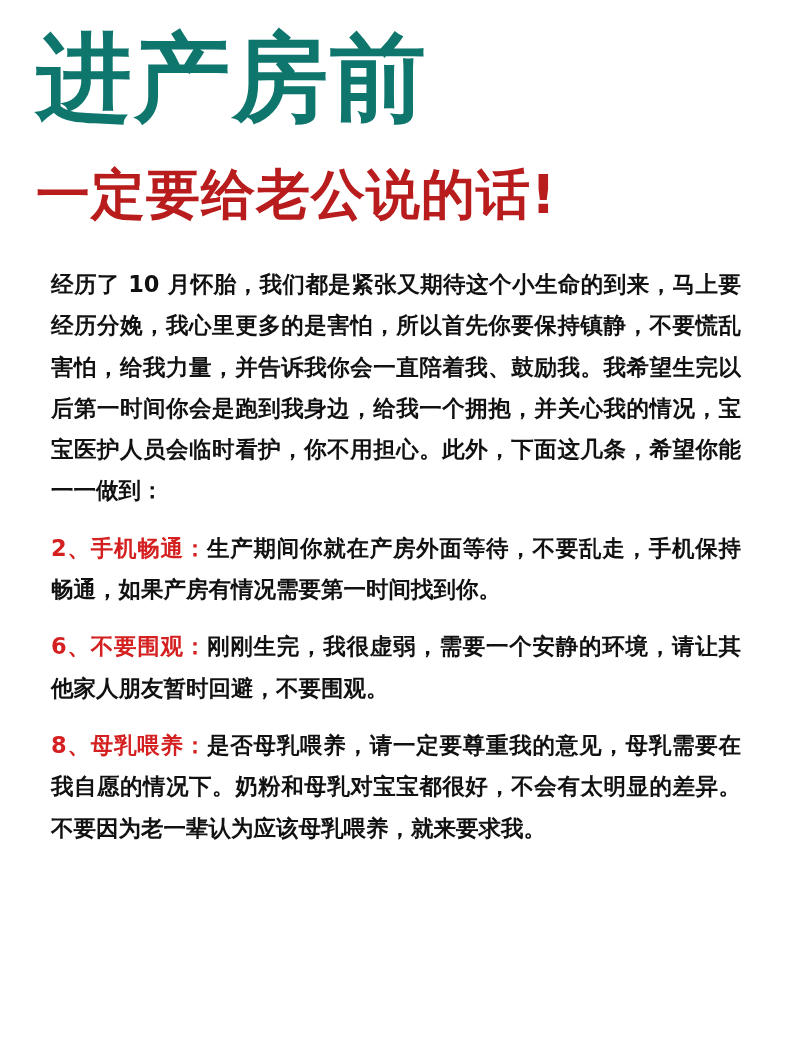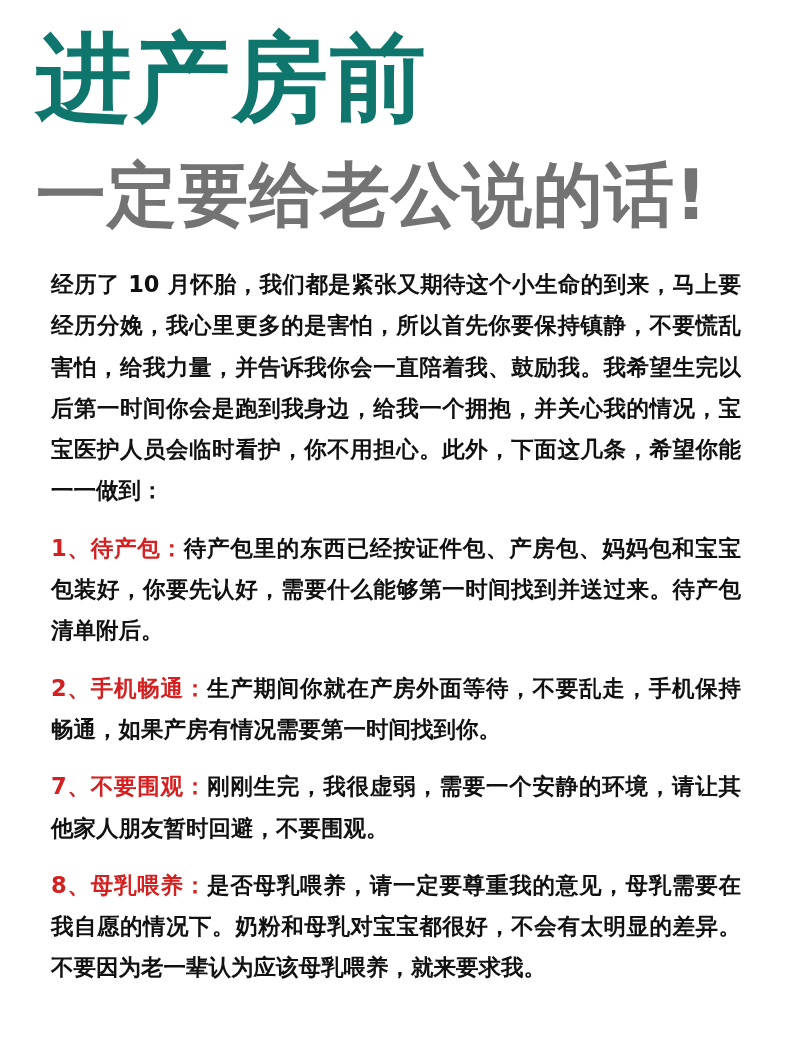--- a/index.html
+++ b/index.html
@@ -1,40 +1,37 @@
 <!DOCTYPE html>
 <html><head>
 <meta charset="utf-8">
 <style>
   html, body { margin: 0; padding: 0; background: #ffffff; }
   body { width: 790px; height: 1054px; overflow: hidden; position: relative;
          font-family: "DejaVu Sans", "Liberation Sans", sans-serif; }
   .title { position: absolute; left: 36px; top: 18px; font-size: 96px; font-weight: bold;
            color: #0f766e; letter-spacing: 2px; line-height: 120px; white-space: nowrap; }
-  .subtitle { position: absolute; left: 36px; top: 150px; font-size: 70px; font-weight: bold;
-              color: #737373; line-height: 90px; white-space: nowrap; letter-spacing: 1px; }
+  .subtitle { position: absolute; left: 36px; top: 150px; font-size: 54px; font-weight: bold;
+              color: #b91c1c; line-height: 90px; white-space: nowrap; letter-spacing: 1px; }
   .body { position: absolute; left: 35px; top: 248px; width: 722px;
           font-size: 22.5px; font-weight: bold; color: #111; line-height: 41.3px; }
   .para { margin: 16px; text-align: justify; }
   .label { color: #d42020; }
 </style>
 </head>
 <body>
 
 <div class="title">进产房前</div>
 <div class="subtitle">一定要给老公说的话!</div>
 
 <div class="body">
   <p class="para">经历了 10 月怀胎，我们都是紧张又期待这个小生命的到来，马上要经历分娩，我心里更多的是害怕，所以首先你要保持镇静，不要慌乱害怕，给我力量，并告诉我你会一直陪着我、鼓励我。我希望生完以后第一时间你会是跑到我身边，给我一个拥抱，并关心我的情况，宝宝医护人员会临时看护，你不用担心。此外，下面这几条，希望你能一一做到：</p>
 
   <p class="para">
-    <span class="label">1、待产包：</span><span>待产包里的东西已经按证件包、产房包、妈妈包和宝宝包装好，你要先认好，需要什么能够第一时间找到并送过来。待产包清单附后。</span>
-  </p>
-  <p class="para">
     <span class="label">2、手机畅通：</span><span>生产期间你就在产房外面等待，不要乱走，手机保持畅通，如果产房有情况需要第一时间找到你。</span>
   </p>
   <p class="para">
-    <span class="label">7、不要围观：</span><span>刚刚生完，我很虚弱，需要一个安静的环境，请让其他家人朋友暂时回避，不要围观。</span>
+    <span class="label">6、不要围观：</span><span>刚刚生完，我很虚弱，需要一个安静的环境，请让其他家人朋友暂时回避，不要围观。</span>
   </p>
   <p class="para">
     <span class="label">8、母乳喂养：</span><span>是否母乳喂养，请一定要尊重我的意见，母乳需要在我自愿的情况下。奶粉和母乳对宝宝都很好，不会有太明显的差异。不要因为老一辈认为应该母乳喂养，就来要求我。</span>
   </p>
 </div>
 
 </body></html>

